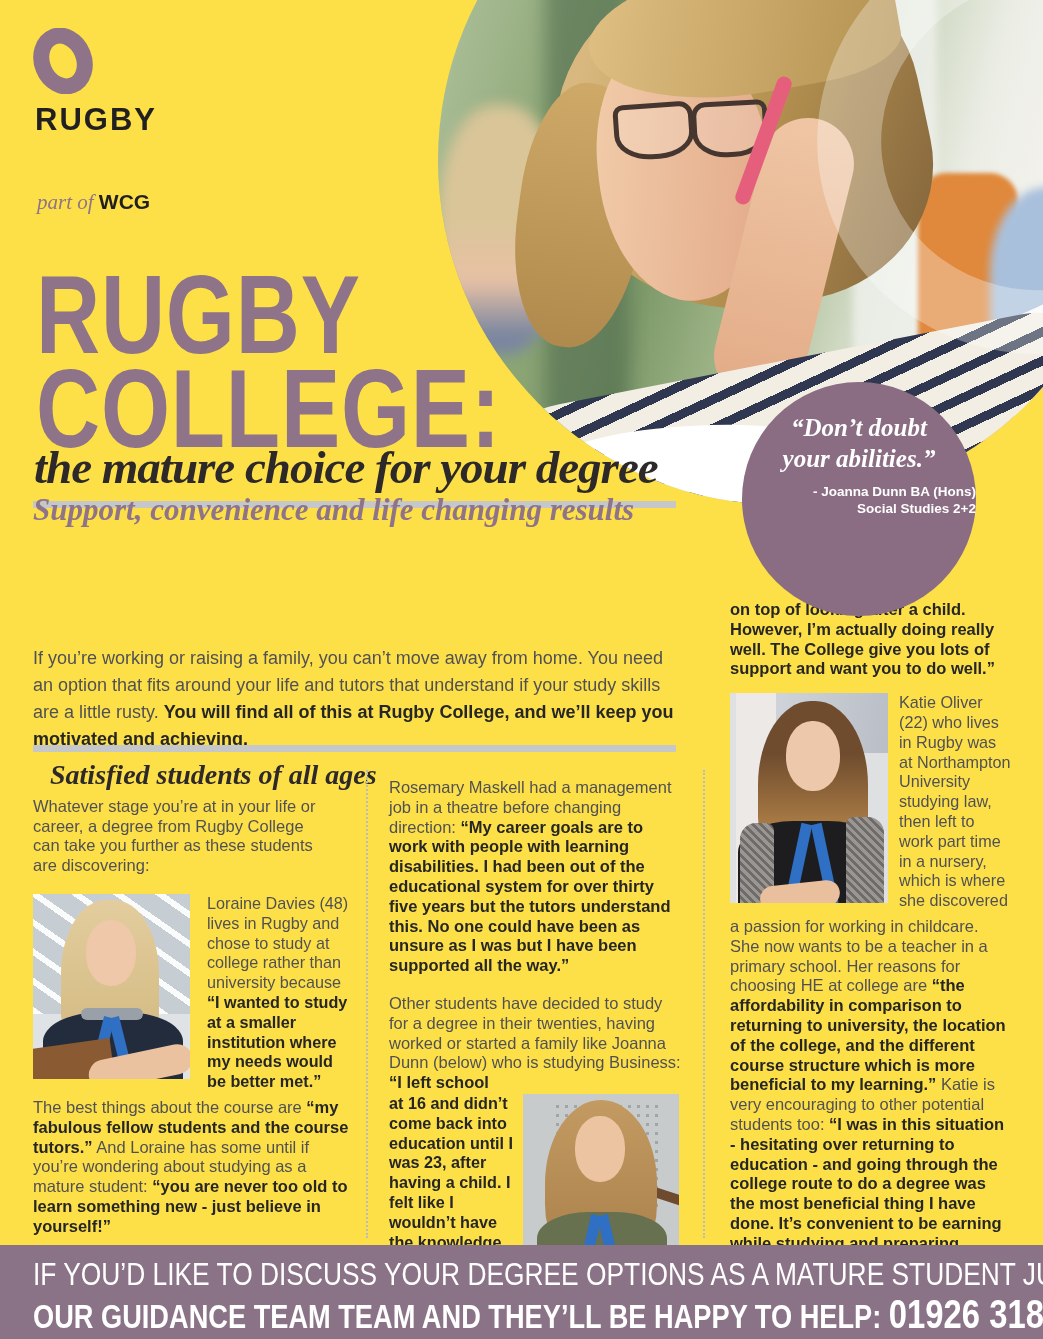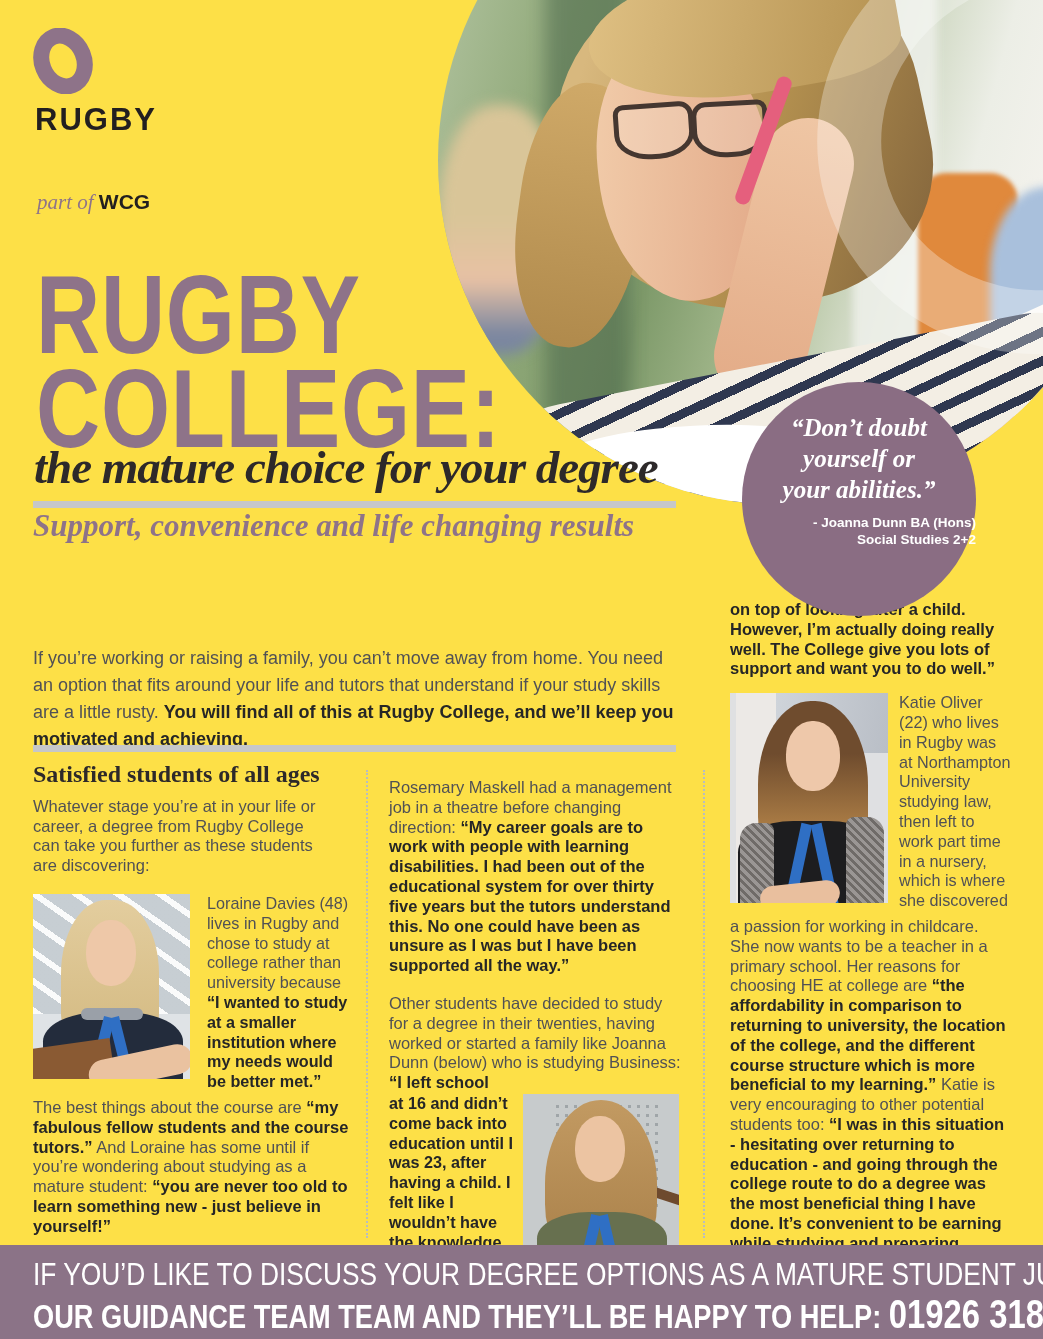--- a/index.html
+++ b/index.html
@@ -20,22 +20,22 @@
   .head-line{font-weight:bold;color:#8e7389;font-size:111px;line-height:94px;
              transform:scaleX(.8);transform-origin:left top;white-space:nowrap;letter-spacing:1px;}
   .subtitle{font-family:"Liberation Serif",serif;font-style:italic;font-weight:600;
             font-size:47px;color:#2d292a;white-space:nowrap;letter-spacing:-1px;text-align:center;}
   .rule{background:#c6c7c9;height:7px;}
   .support{font-family:"Liberation Serif",serif;font-style:italic;font-weight:600;
            font-size:31px;color:#8e7389;white-space:nowrap;}
   
   .intro-p{font-size:18px;line-height:27px;width:645px;}
   .b{font-weight:bold;color:#262626;}
-  .colhead{font-family:"Liberation Serif",serif;font-weight:600;
-           font-size:24px;color:#2d292a;white-space:nowrap;}
+  .colhead{font-family:"Liberation Serif",serif;font-style:italic;font-weight:600;
+           font-size:28px;color:#2d292a;white-space:nowrap;margin-left:17px;}
   .col{font-size:16.5px;line-height:19.8px;}
   .col p{margin:0 0 18px 0;}
   .row{display:flex;margin-bottom:6px;}
   .side{font-size:16.2px;line-height:19.8px;}
   .divider{border-left:2px dotted #b9bdbf;width:0;}
   
   .qcircle{left:742px;top:382px;width:234px;height:234px;border-radius:50%;background:#8a6d83;
            text-align:center;color:#fff;z-index:5;}
   .qtext{font-family:"Liberation Serif",serif;font-style:italic;font-weight:600;
          font-size:25px;line-height:31px;padding-top:30px;}
@@ -90,29 +90,28 @@
   <div class="abs logo-text" style="left:35px;top:102px;">RUGBY</div>
   <div class="abs partof" style="left:37px;top:190px;">
     <span>part of</span>
     <span class="wcg">WCG</span>
   </div>
 
   <div class="abs head-line" style="left:36px;top:268px;">RUGBY</div>
   <div class="abs head-line" style="left:36px;top:362px;">COLLEGE:</div>
   <div class="abs subtitle" style="left:34px;top:440px;">the mature choice for your degree</div>
   <div class="abs rule" style="left:33px;top:501px;width:643px;"></div>
-  <div class="abs support" style="left:33px;top:508px;">Support, convenience and life changing results</div>
+  <div class="abs support" style="left:33px;top:492px;">Support, convenience and life changing results</div>
 
   <div class="abs intro-p" style="left:33px;top:645px;"><span>If you’re working or raising a family, you can’t move away from home. You need an option that fits around your life and tutors that understand if your study skills are a little rusty. </span><span class="b">You will find all of this at Rugby College, and we’ll keep you motivated and achieving.</span></div>
   <div class="abs rule" style="left:33px;top:745px;width:643px;"></div>
 
   <div class="abs qcircle">
     <div class="qtext">
       <div>“Don’t doubt</div>
-      <div>yourself or</div>
       <div>your abilities.”</div>
     </div>
     <div class="qattr">
       <div>- Joanna Dunn BA (Hons)</div>
       <div>Social Studies 2+2</div>
     </div>
   </div>
 
   <div class="abs col" style="left:33px;top:765px;width:322px;">
     <div class="colhead" style="margin-bottom:12px;">Satisfied students of all ages</div>

